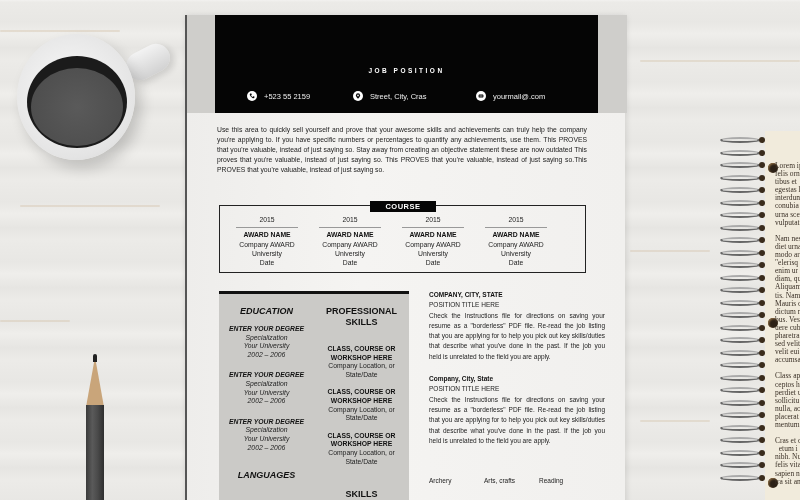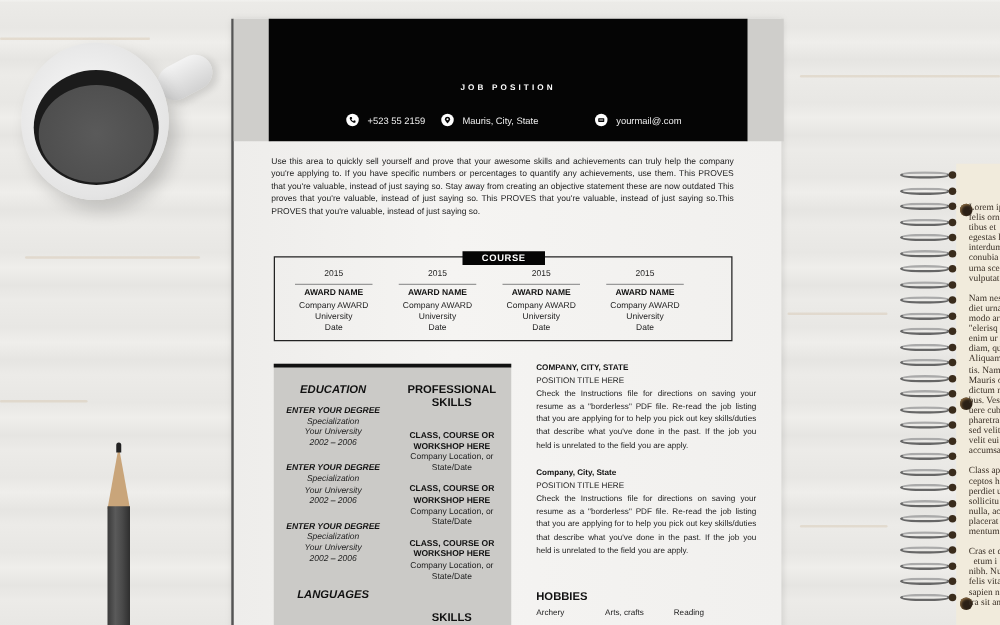--- a/index.html
+++ b/index.html
@@ -259,36 +259,36 @@
 tra sit an</div>
 
 <div class="paper-shadow"></div>
 <div class="paper">
   <div class="side-band" style="left:0;"></div>
   <div class="side-band" style="left:410px;"></div>
 
   <div class="header">
     <div class="job">JOB POSITION</div>
     <div class="contact-row">
-      <div class="contact" style="left:32px;margin-left:30px;">
+      <div class="contact" style="left:32px;">
         <span class="cicon">
           <svg viewBox="0 0 10 10">
               <path d="M2 1 L4 1 L4.6 3 L3.4 4 Q4.5 6 6 6.6 L7 5.4 L9 6 L9 8 Q8 9 6.5 8.6 Q2.5 7 1.4 3.5 Q1 2 2 1 Z" fill="#050505"></path>
             </svg>
         </span>
         <span>+523 55 2159</span>
       </div>
       <div class="contact" style="left:138px;">
         <span class="cicon">
           <svg viewBox="0 0 10 10">
               <path d="M5 0.5 Q8.5 0.5 8.5 4 Q8.5 6 5 9.5 Q1.5 6 1.5 4 Q1.5 0.5 5 0.5 Z" fill="#050505"></path>
               <circle cx="5" cy="4" r="1.4" fill="#fff"></circle>
             </svg>
         </span>
-        <span>Mauris, City, State</span>
+        <span>Street, City, Cras</span>
       </div>
       <div class="contact" style="left:261px;">
         <span class="cicon">
           <svg viewBox="0 0 10 10">
               <rect x="1" y="2.5" width="8" height="5" rx="0.8" fill="#050505"></rect>
               <rect x="2.4" y="4.4" width="5.2" height="1.2" fill="#fff"></rect>
             </svg>
         </span>
         <span>yourmail@.com</span>
       </div>
@@ -388,20 +388,19 @@
       <div>Check the Instructions file for directions on saving your resume as a "borderless" PDF file. Re-read the job listing that you are applying for to help you pick out key skills/duties that describe what you've done in the past. If the job you held is unrelated to the field you are apply.</div>
     </div>
     <div class="job-entry" style="margin-top:12px;">
       <div class="co">Company, City, State</div>
       <div>POSITION TITLE HERE</div>
       <div>Check the Instructions file for directions on saving your resume as a "borderless" PDF file. Re-read the job listing that you are applying for to help you pick out key skills/duties that describe what you've done in the past. If the job you held is unrelated to the field you are apply.</div>
     </div>
   </div>
 
   <div class="hobbies" style="top:457px;">
-    <div class="exp-title" style="font-size:9px;">HOBBIES</div>
     <div class="hobby-row">
       <span style="left:0;">Archery</span>
       <span style="left:55px;">Arts, crafts</span>
       <span style="left:110px;">Reading</span>
     </div>
   </div>
 </div>
 
 </body></html>

